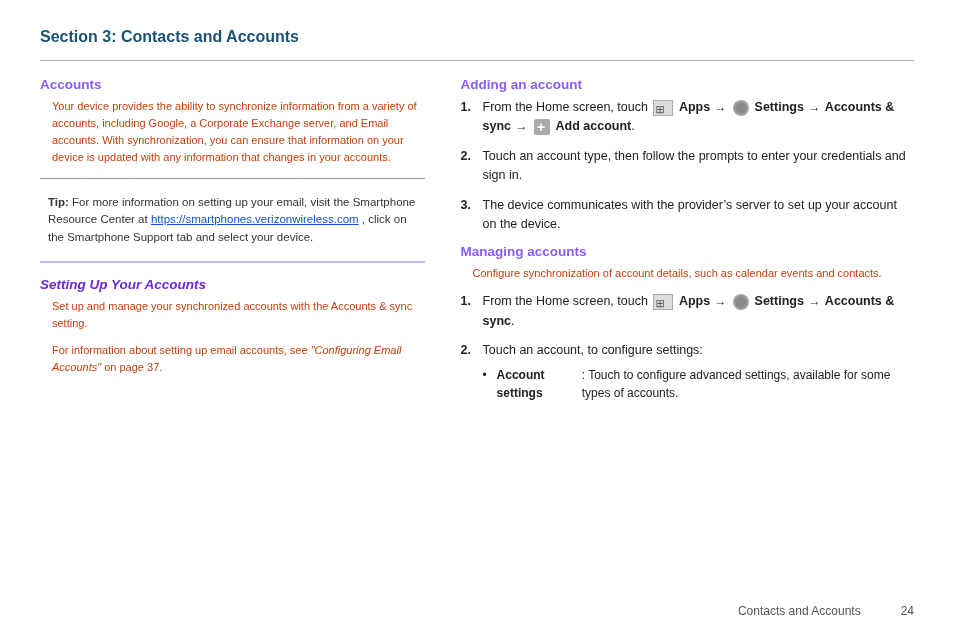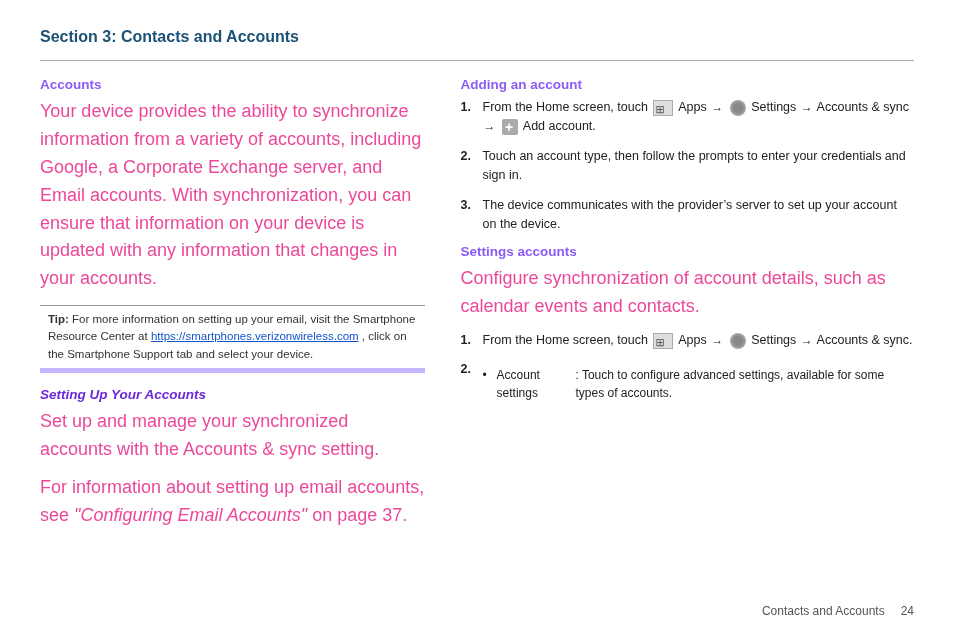--- a/index.html
+++ b/index.html
@@ -46,30 +46,31 @@
       margin-bottom: 6px;
     }
     .sub-heading-italic {
       color: #6d28d9;
       font-size: 13.5px;
       font-weight: bold;
       font-style: italic;
       margin-bottom: 6px;
     }
     .body-text {
-      font-size: 18px;
+      font-size: 11px;
       line-height: 1.55;
       margin-bottom: 10px;
-      color: #ec4899;
+      color: #c2410c;
+      margin-left: 12px;
     }
     
     .tip-box {
       border-top: 1px solid #999;
-      border-bottom: 5px solid #c4b5fd;
-      padding: 5px 8px;
+      border-bottom: 2px solid #c4b5fd;
+      padding: 15px 8px;
       margin: 12px 0 14px 0;
       font-size: 11.5px;
       line-height: 1.5;
       color: #333;
     }
     .tip-box a {
       color: #1155cc;
       text-decoration: underline;
     }
     .tip-label {
@@ -135,21 +136,21 @@
       font-weight: bold;
       position: absolute;
       top: -2px; left: 3px;
       color: #fff;
     }
     .arrow {
       font-size: 12px;
       margin: 0 1px;
     }
     
-    .bold { font-weight: normal; }
+    .bold { font-weight: bold; }
     
     .bullet-list {
       list-style: none;
       padding: 0;
       margin: 6px 0 0 0;
     }
     .bullet-list li {
       font-size: 12px;
       line-height: 1.5;
       margin-bottom: 8px;
@@ -163,21 +164,21 @@
       top: 0;
     }
     
     .footer {
       position: absolute;
       bottom: 18px;
       right: 40px;
       font-size: 12px;
       color: #555;
       display: flex;
-      gap: 16px;
+      gap: 40px;
     }
     .footer-text { }
     .footer-page { font-weight: normal; }
     .italic { font-style: italic; }
   </style>
 </head>
 <body>
 
 <div class="page">
 
@@ -232,41 +233,42 @@
         <li>
           <span class="num-label">2.</span>
           <span>Touch an account type, then follow the prompts to enter your credentials and sign in.</span>
         </li>
         <li>
           <span class="num-label">3.</span>
           <span>The device communicates with the provider’s server to set up your account on the device.</span>
         </li>
       </ul>
 
-      <div class="sub-heading">Settings accounts</div>
+      <div class="sub-heading">Managing accounts</div>
 
       <p class="body-text">Configure synchronization of account details, such as calendar events and contacts.</p>
 
       <ul class="num-list">
         <li>
           <span class="num-label">1.</span>
           <span>
             <span>From the Home screen, touch</span>
             <span class="icon-apps"></span>
             <span class="bold">Apps</span>
             <span class="arrow">→</span>
             <span class="icon-settings"></span>
             <span class="bold">Settings</span>
             <span class="arrow">→</span>
             <span class="bold">Accounts &amp; sync</span><span>.</span>
           </span>
         </li>
         <li>
           <span class="num-label">2.</span>
           <span>
+            <span>Touch an account, to configure settings:</span>
             <ul class="bullet-list">
               <li>
                 <span class="bold">Account settings</span>
                   <span>: Touch to configure advanced settings, available for some types of accounts.</span>
               </li>
             </ul>
           </span>
         </li>
       </ul>
 

